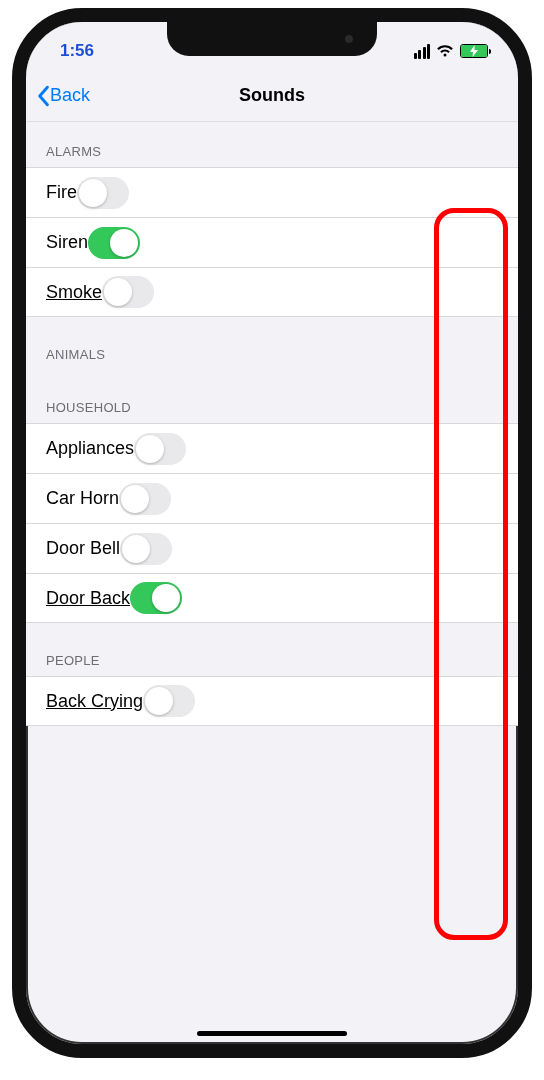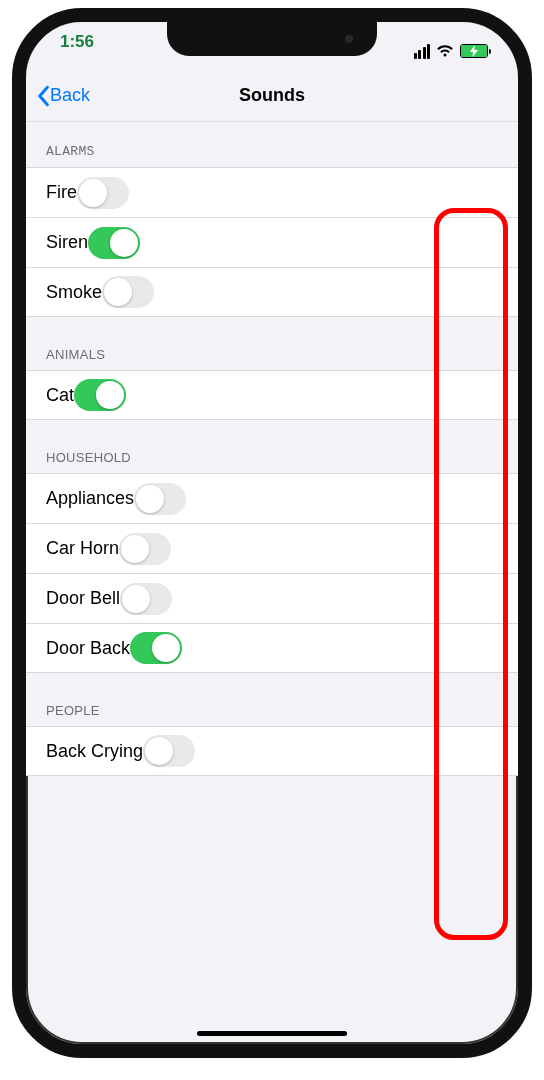--- a/index.html
+++ b/index.html
@@ -38,25 +38,26 @@
     align-items:center;
     justify-content:flex-end;
     padding-right:24px;
   }
   .notch-dot{
     width:8px;height:8px;border-radius:50%;background:#2a2a2a;
   }
   .status-bar {
     height: 48px;
     display: flex;
+    align-items: center;
     justify-content: space-between;
     padding: 10px 30px 0 34px;
     font-size: 17px;
     font-weight: 600;
-    color: #15803d;
+    color: #1d4ed8;
     background:#f2f2f7;
   }
   .status-right {
     display: flex;
     align-items: center;
     gap: 6px;
   }
   .bars {
     display: flex; align-items: flex-end; gap: 1.5px;
   }
@@ -108,31 +109,31 @@
     overflow:hidden;
     position:relative;
   }
   .section-header {
     font-size: 13px; color:#6d6d72;
     padding: 30px 20px 8px 20px;
     text-transform: uppercase;
     letter-spacing: 0.3px;
     background:#f2f2f7;
   }
-  .section-header.first{padding-top:22px;font-family:Liberation Mono, monospace;}
+  .section-header.first{padding-top:22px;}
   .row {
     background:#fff;
     height: 50px;
     padding: 0 20px;
     display:flex; align-items:center;
     justify-content:flex-start;
     font-size:18px; color:#000;
     border-top:0.5px solid #d8d8dc;
   }
-  .row:last-child{border-bottom:0.5px solid #d8d8dc;}
+  .row:last-child{border-bottom:0.5px solid #d8d8dc;text-decoration:underline;}
   .toggle {
     width:52px;height:32px;border-radius:16px;
     background:#e9e9eb;position:relative;
     transition:.15s;
     flex-shrink:0;
   }
   .toggle.on{background:#34c759;}
   .knob{
     position:absolute;top:2px;left:2px;
     width:28px;height:28px;border-radius:50%;
@@ -215,26 +216,20 @@
         </div>
         <div class="row">
           <span>Smoke</span>
           <div class="toggle">
             <div class="knob"></div>
           </div>
         </div>
       </div>
       <div class="section-header">ANIMALS</div>
       <div>
-        <div class="row">
-          <span>Cat</span>
-          <div class="toggle on">
-            <div class="knob"></div>
-          </div>
-        </div>
       </div>
       <div class="section-header">HOUSEHOLD</div>
       <div>
         <div class="row">
           <span>Appliances</span>
           <div class="toggle">
             <div class="knob"></div>
           </div>
         </div>
         <div class="row">

